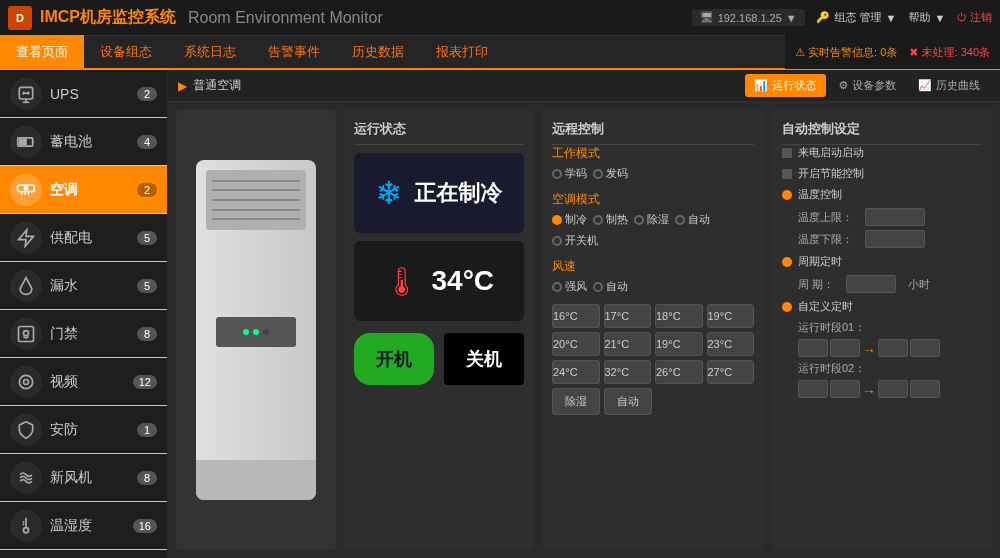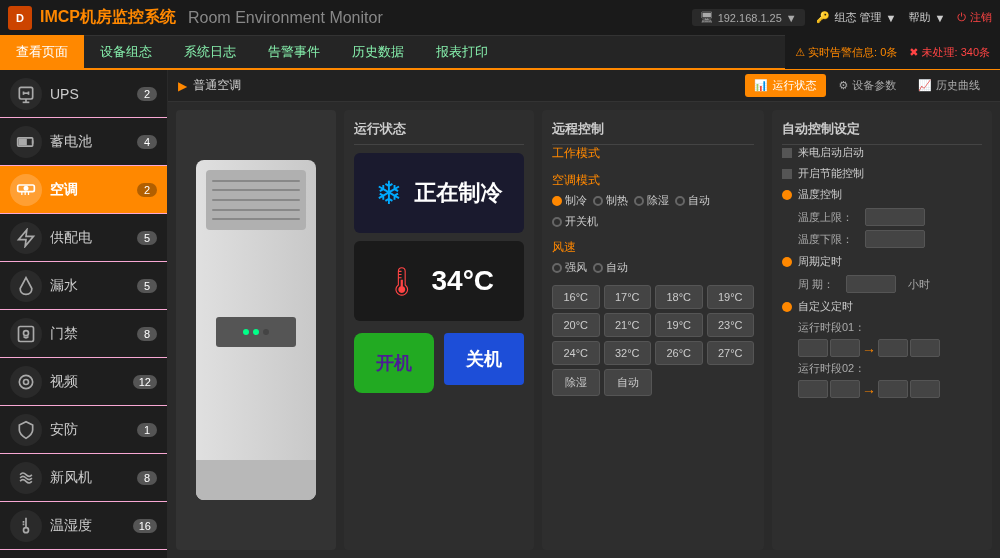--- a/index.html
+++ b/index.html
@@ -10,21 +10,21 @@
     .logo { display: flex; align-items: center; gap: 8px; }
     .logo-icon { width: 24px; height: 24px; background: #cc4400; border-radius: 3px; display: flex; align-items: center; justify-content: center; color: white; font-size: 11px; font-weight: bold; }
     .logo-title { color: #ff8800; font-size: 16px; font-weight: bold; }
     .logo-subtitle { color: #888; font-size: 16px; margin-left: 4px; }
     .header-right { margin-left: auto; display: flex; align-items: center; gap: 12px; font-size: 11px; }
     .header-btn { color: #ccc; cursor: pointer; display: flex; align-items: center; gap: 4px; }
     .ip-display { color: #aaa; background: #2a2a2a; padding: 2px 8px; border-radius: 3px; display: flex; align-items: center; gap: 4px; }
 
     
     .navbar { height: 34px; background: #252525; display: flex; align-items: center; border-bottom: 2px solid #ff8800; }
-    .nav-item { padding: 0 16px; height: 34px; line-height: 34px; cursor: pointer; color: #86efac; font-size: 13px; }
+    .nav-item { padding: 0 16px; height: 34px; line-height: 34px; cursor: pointer; color: #f97316; font-size: 13px; }
     .nav-item.active { background: #ff8800; color: white; }
     .alert-bar { margin-left: auto; background: #1a1a1a; height: 34px; display: flex; align-items: center; padding: 0 10px; gap: 12px; font-size: 11px; color: #aaa; }
     .alert-warn { color: #ff8800; display: flex; align-items: center; gap: 3px; }
     .alert-error { color: #ff4444; display: flex; align-items: center; gap: 3px; }
 
     
     .main { display: flex; height: calc(558px - 36px - 34px); }
 
     
     .sidebar { width: 168px; background: #1e1e1e; border-right: 1px solid #2a2a2a; overflow-y: auto; }
@@ -66,34 +66,34 @@
 
     .status-cooling { background: #1a1a2e; border-radius: 6px; height: 80px; display: flex; align-items: center; justify-content: center; gap: 12px; }
     .snowflake { color: #00aaff; font-size: 32px; }
     .cooling-text { color: white; font-size: 22px; font-weight: bold; }
 
     .temp-display { background: #1a1a1a; border-radius: 6px; height: 80px; display: flex; align-items: center; justify-content: center; gap: 12px; }
     .thermometer { color: #ff4444; font-size: 28px; }
     .temp-text { color: white; font-size: 28px; font-weight: bold; }
 
     .btn-row { display: flex; gap: 10px; margin-top: 4px; }
-    .btn-on { flex: 1; height: 60px; background: #22aa22; border: none; border-radius: 8px; color: #4c1d95; font-size: 18px; font-weight: bold; cursor: pointer; }
-    .btn-off { flex: 1; height: 52px; background: #1d4ed8; border: none; border-radius: 4px; color: white; font-size: 18px; font-weight: bold; cursor: pointer; }
+    .btn-on { flex: 1; height: 52px; background: #22aa22; border: none; border-radius: 16px; color: #0f172a; font-size: 18px; font-weight: bold; cursor: pointer; }
+    .btn-off { flex: 1; height: 52px; background: #000000; border: none; border-radius: 4px; color: white; font-size: 18px; font-weight: bold; cursor: pointer; }
 
     
     .remote-panel { flex: 1; background: #2e2e2e; border-radius: 4px; padding: 10px; }
     .remote-section { margin-bottom: 10px; }
     .remote-label { color: #ff8800; font-size: 12px; margin-bottom: 4px; }
     .remote-options { display: flex; flex-wrap: wrap; gap: 6px; margin-top: 4px; }
     .radio-opt { display: flex; align-items: center; gap: 3px; font-size: 11px; color: #ccc; cursor: pointer; }
     .radio-dot { width: 10px; height: 10px; border-radius: 50%; border: 2px solid #666; display: inline-block; }
     .radio-dot.active { background: #ff8800; border-color: #ff8800; }
 
     .temp-btns { display: grid; grid-template-columns: repeat(4, 1fr); gap: 4px; margin-top: 4px; }
-    .temp-btn { background: #444; border: 1px solid #555; border-radius: 3px; padding: 5px 0; text-align: center; color: #ccc; font-size: 11px; cursor: pointer; }
+    .temp-btn { background: #444; border: 1px solid #555; border-radius: 3px; padding: 5px 0; color: #ccc; font-size: 11px; cursor: pointer; }
     .special-btns { display: flex; gap: 4px; margin-top: 4px; }
     .special-btn { background: #444; border: 1px solid #555; border-radius: 3px; padding: 5px 12px; color: #ccc; font-size: 11px; cursor: pointer; }
 
     
     .auto-panel { width: 220px; background: #2e2e2e; border-radius: 4px; padding: 10px; flex-shrink: 0; }
     .auto-section { margin-bottom: 10px; }
     .auto-item { display: flex; align-items: center; gap: 6px; margin-bottom: 6px; font-size: 11px; color: #ccc; }
     .square-dot { width: 10px; height: 10px; background: #555; display: inline-block; }
     .round-dot { width: 10px; height: 10px; border-radius: 50%; background: #ff8800; display: inline-block; }
     .input-small { background: #444; border: 1px solid #555; border-radius: 2px; height: 18px; width: 60px; color: #ccc; font-size: 10px; }
@@ -325,20 +325,30 @@
           <button class="btn-on">开机</button>
           <button class="btn-off">关机</button>
         </div>
       </div>
 
       <div class="remote-panel">
         <div class="panel-title">远程控制</div>
 
         <div class="remote-section">
           <div class="remote-label">工作模式</div>
+          <div class="remote-options">
+            <label class="radio-opt">
+                <span class="radio-dot"></span>
+                <span>学码</span>
+              </label>
+            <label class="radio-opt">
+                <span class="radio-dot"></span>
+                <span>发码</span>
+              </label>
+          </div>
         </div>
 
         <div class="remote-section">
           <div class="remote-label">空调模式</div>
           <div class="remote-options">
             <label class="radio-opt">
                 <span class="radio-dot active"></span>
                 <span>制冷</span>
               </label>
             <label class="radio-opt">

